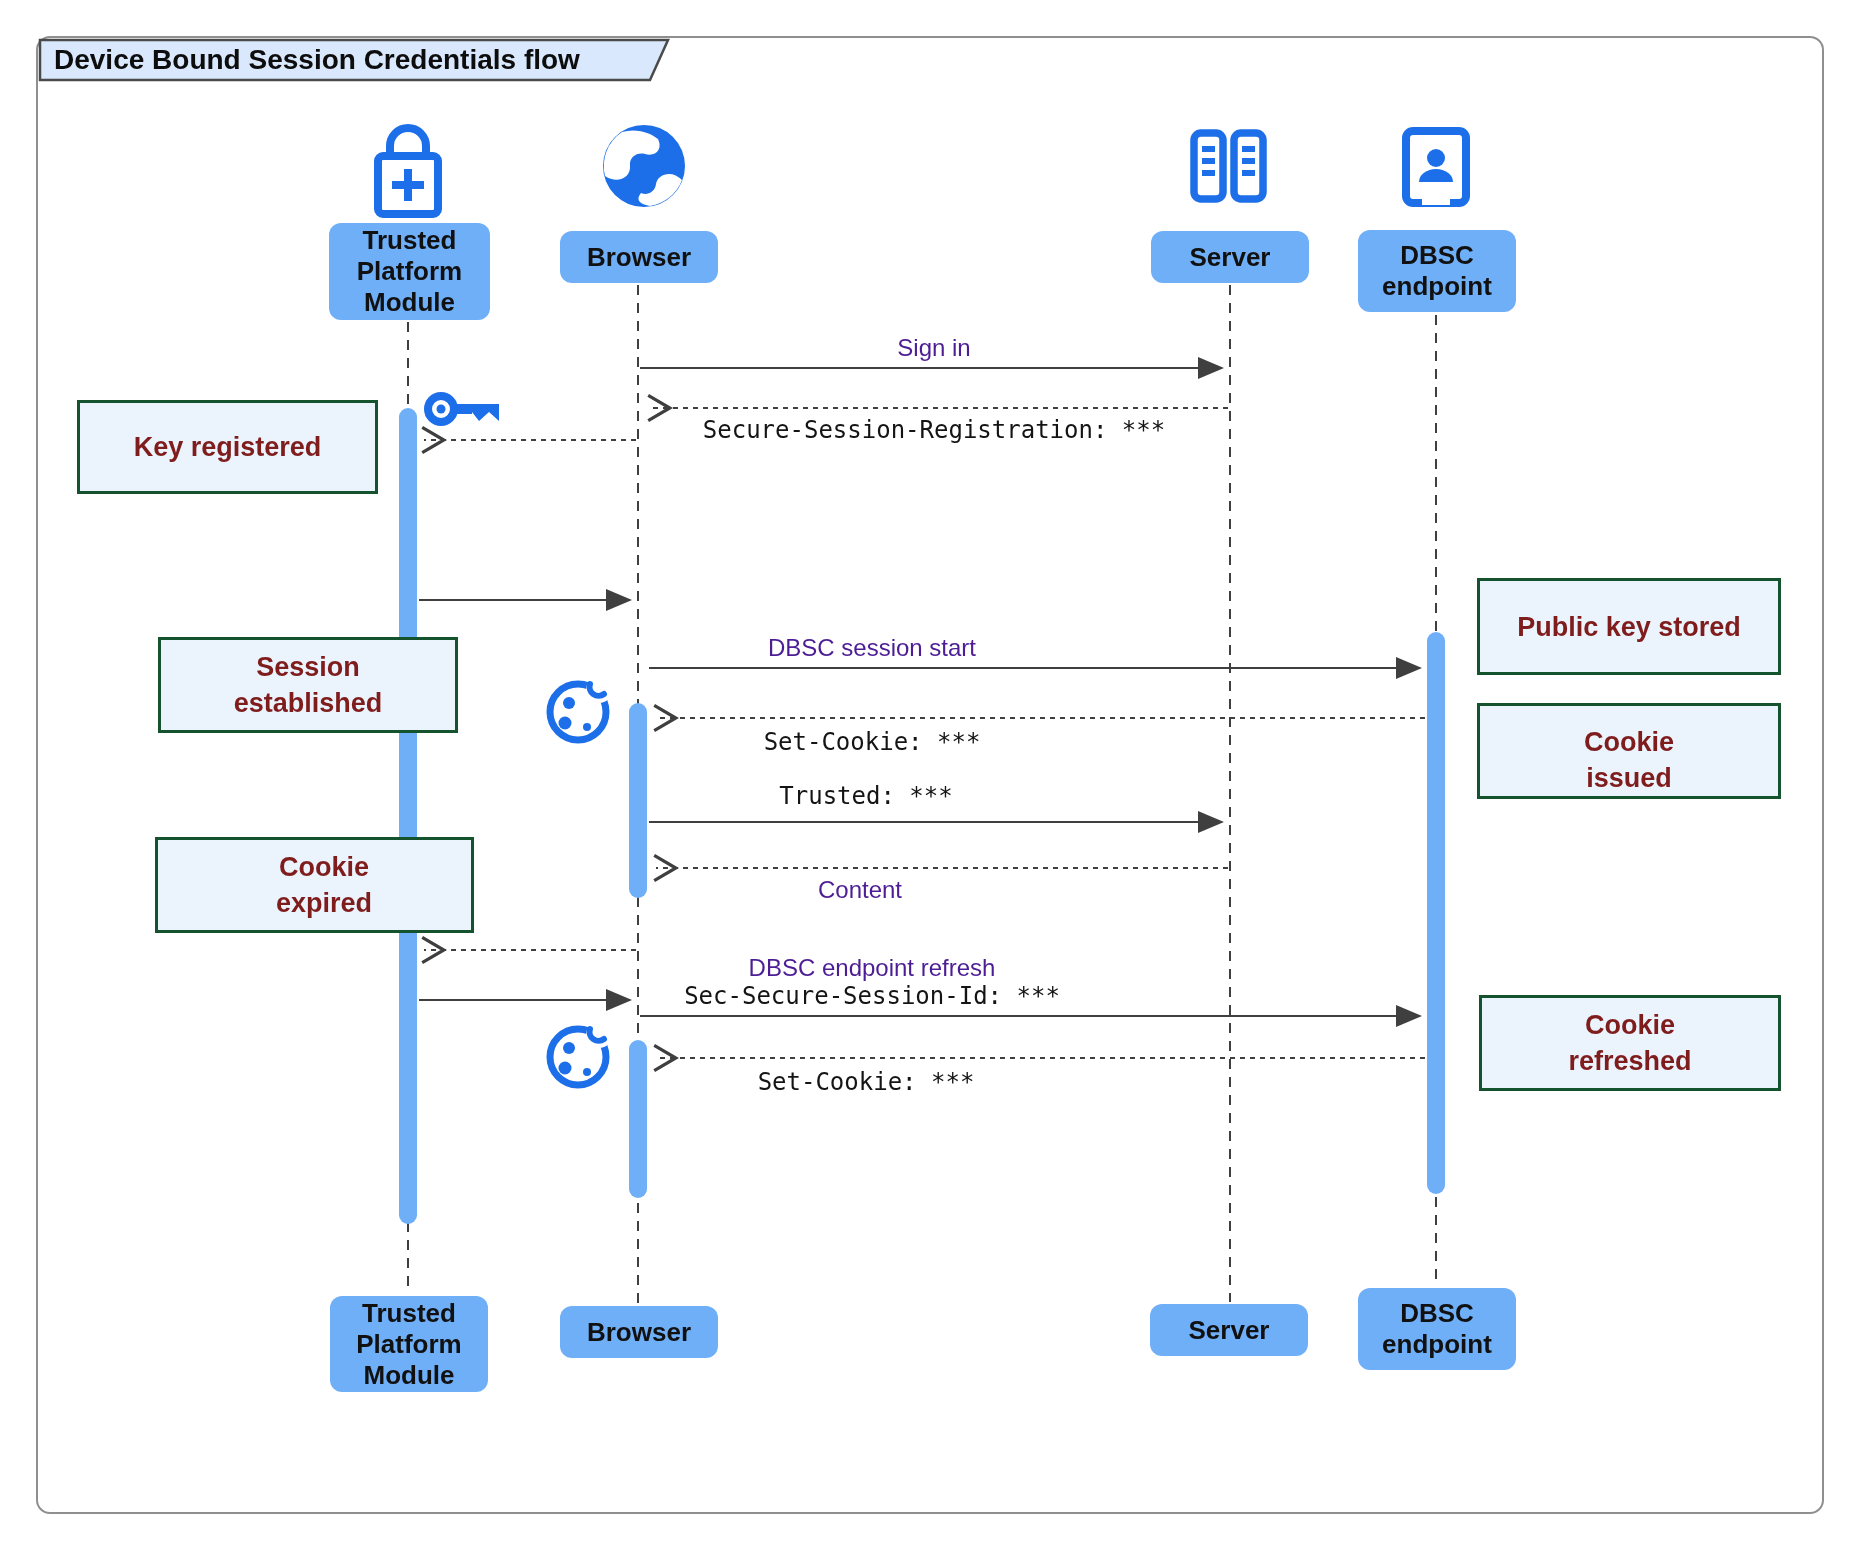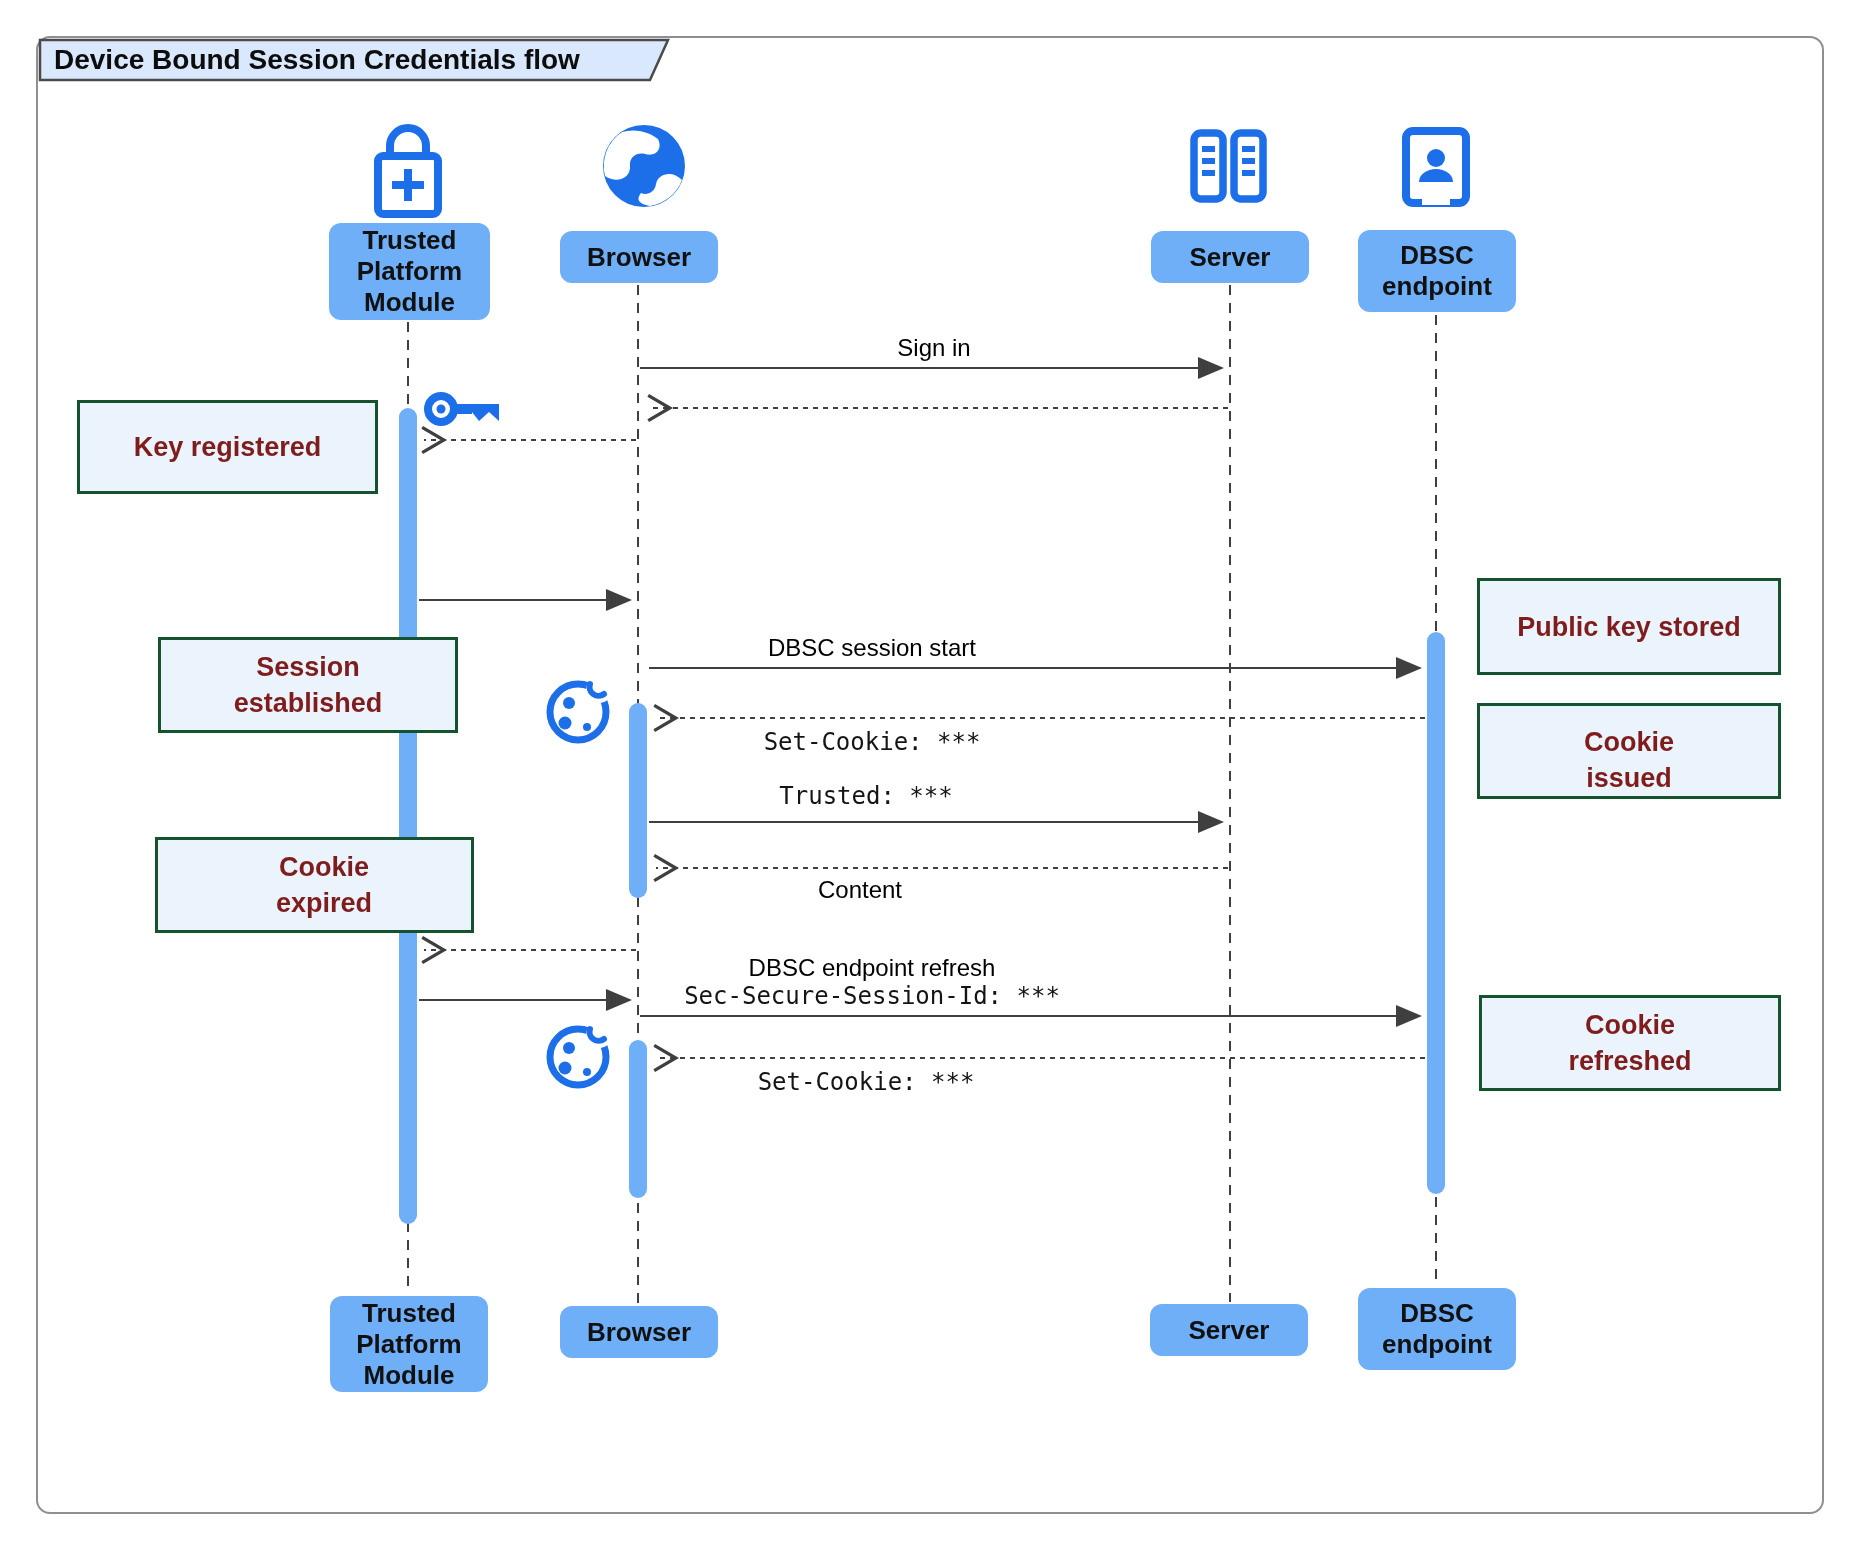--- a/index.html
+++ b/index.html
@@ -11,21 +11,21 @@
   .txt{position:absolute;white-space:nowrap;}
   .title{font-size:28px;font-weight:bold;color:#0d0d0d;}
   .actor-box{position:absolute;background:#6faff8;border-radius:12px;display:flex;
              align-items:center;justify-content:center;text-align:center;
              font-weight:bold;font-size:26px;line-height:31px;color:#111;}
   .note{position:absolute;background:#ebf3fd;border:3px solid #14532d;display:flex;
         align-items:center;justify-content:center;text-align:center;
         font-weight:bold;font-size:27px;line-height:36px;color:#7f1d1d;}
   .note .inner{display:block;}
   .note .narrow{max-width:170px;white-space:normal;}
-  .msg{font-size:24px;color:#000000;transform:translateX(-50%);}
+  .msg{font-size:24px;color:#4c1d95;transform:translateX(-50%);}
   .mono{font-family:"DejaVu Sans Mono",monospace;font-size:24px;color:#141414;
         transform:translateX(-50%);}
 </style>
 </head>
 <body>
 
 <div class="canvas">
 
   <div class="frame"></div>
 
@@ -169,20 +169,21 @@
     <span class="inner">Public key stored</span>
   </div>
   <div class="note" style="left:1477px;top:703px;width:298px;height:90px;align-items:flex-end;">
     <span class="inner narrow">Cookie issued</span>
   </div>
   <div class="note" style="left:1479px;top:995px;width:296px;height:90px;">
     <span class="inner narrow">Cookie refreshed</span>
   </div>
 
   <div class="txt msg" style="left:934px;top:334px;">Sign in</div>
+  <div class="txt mono" style="left:934px;top:416px;">Secure-Session-Registration: ***</div>
   <div class="txt msg" style="left:872px;top:634px;">DBSC session start</div>
   <div class="txt mono" style="left:872px;top:728px;">Set-Cookie: ***</div>
   <div class="txt mono" style="left:866px;top:782px;">Trusted: ***</div>
   <div class="txt msg" style="left:860px;top:876px;">Content</div>
   <div class="txt msg" style="left:872px;top:954px;">DBSC endpoint refresh</div>
   <div class="txt mono" style="left:872px;top:982px;">Sec-Secure-Session-Id: ***</div>
   <div class="txt mono" style="left:866px;top:1068px;">Set-Cookie: ***</div>
 
 </div>
 

